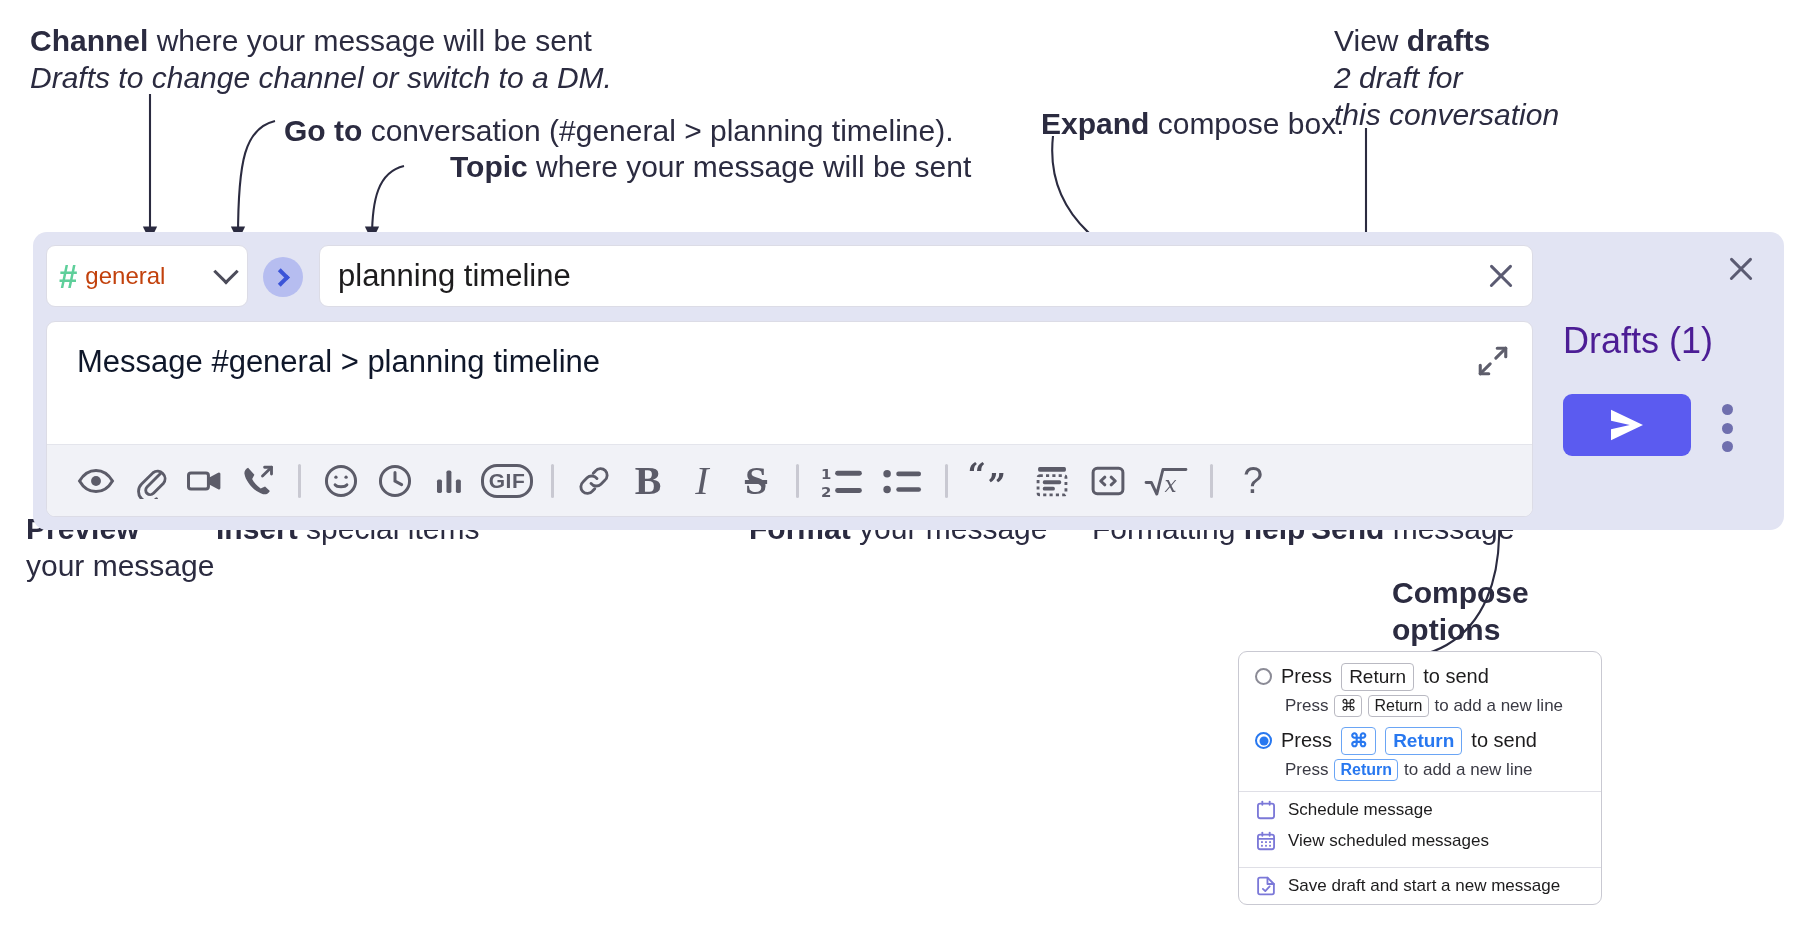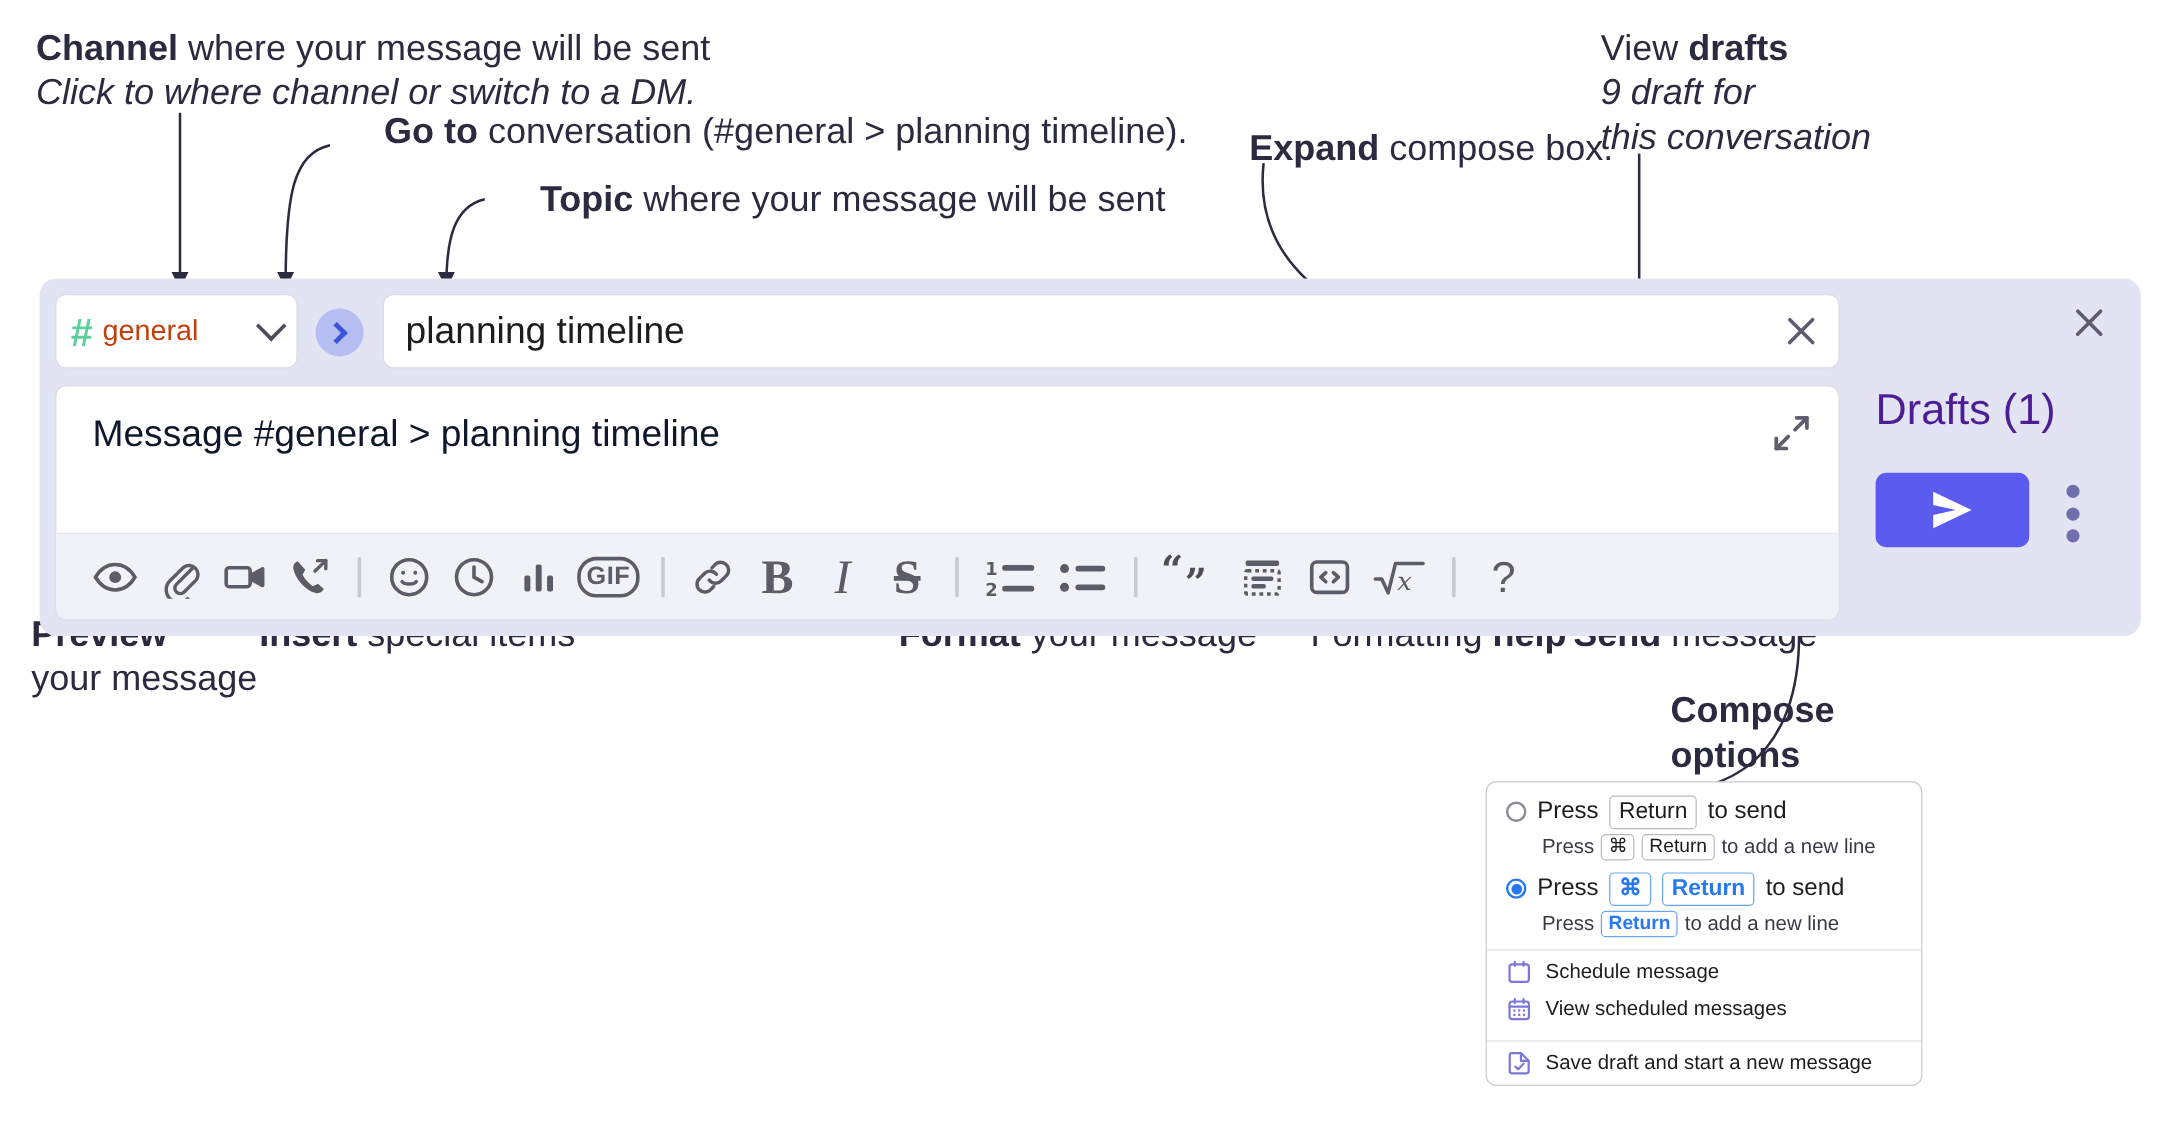--- a/index.html
+++ b/index.html
@@ -294,38 +294,38 @@
   }
   .menu-item svg { flex: none; }
 </style>
 </head>
 <body>
 
 <div id="page">
 
   <div class="anno" style="left:30px; top:22px;">
     <div><b>Channel</b><span> where your message will be sent</span></div>
-    <div><i>Click to where channel or switch to a DM.</i></div>
-  </div>
-
-  <div class="anno" style="left:284px; top:91px;margin-left:36px;">
+    <div><i>Drafts to change channel or switch to a DM.</i></div>
+  </div>
+
+  <div class="anno" style="left:284px; top:112px;">
     <b>Go to</b><span> conversation (#general &gt; planning timeline).</span>
   </div>
 
   <div class="anno" style="left:412px; top:148px;margin-left:38px;">
     <b>Topic</b><span> where your message will be sent</span>
   </div>
 
   <div class="anno" style="left:1041px; top:105px;">
     <b>Expand</b><span> compose box.</span>
   </div>
 
   <div class="anno" style="left:1334px; top:22px;">
     <div><span>View </span><b>drafts</b></div>
-    <div><i>9 draft for</i></div>
+    <div><i>2 draft for</i></div>
     <div><i>this conversation</i></div>
   </div>
 
   <div class="anno" style="left:26px; top:510px;">
     <div><b>Preview</b></div>
     <div><span>your message</span></div>
   </div>
 
   <div class="anno" style="left:216px; top:510px;">
     <b>Insert</b><span> special items</span>

